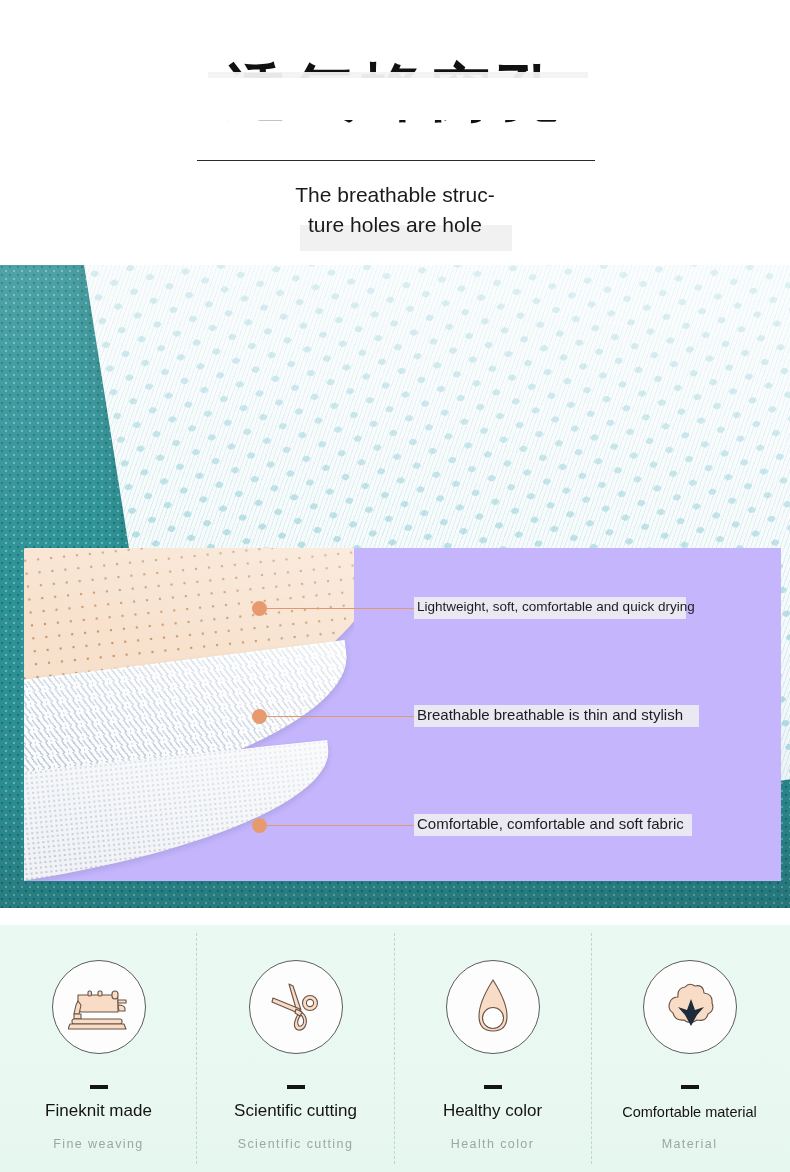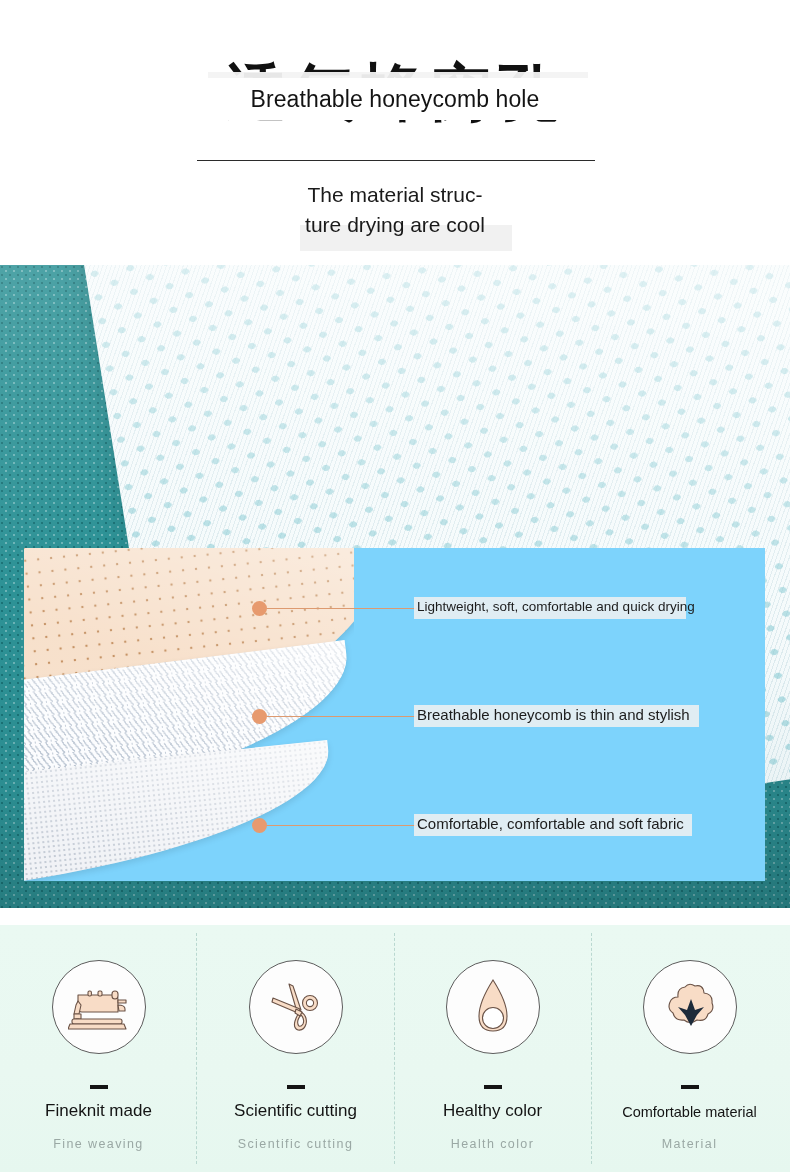--- a/index.html
+++ b/index.html
@@ -108,23 +108,24 @@
   }
   
   .photo-bottom-shade{
     position:absolute;left:0;bottom:0;width:790px;height:120px;
     background:linear-gradient(to bottom, rgba(0,0,0,0) 0%, rgba(0,0,0,0.10) 100%);
   }
 
   
   .card{
     position:absolute;left:24px;top:548px;width:741px;height:333px;
-    background:#7dd3fc;
+    background:#c4b5fd;
     z-index:9;
     overflow:hidden;
+    padding-left:16px;
   }
   .layers{
     position:absolute;left:0px;top:0px;width:330px;height:333px;
     overflow:hidden;
   }
   
   .layer-a{
     position:absolute;left:-60px;top:-46px;width:430px;height:250px;
     background-color:#f7dfc9;
     background-image:radial-gradient(circle at 4px 4px, rgba(186,128,76,0.85) 1.3px, transparent 1.6px);
@@ -238,26 +239,25 @@
 </head>
 <body>
 
 <div class="page">
 
   <div class="header">
     <div class="ghost-cjk">透气蜂窝孔</div>
     <div class="ghost-soft"></div>
     <div class="ghost-mask"></div>
     <div class="ghost-mask2"></div>
-    <div class="title-en">Breathable honeycomb hole</div>
     <div class="title-rule"></div>
     <div class="sub-ghost"></div>
     <div class="subtitle">
-      <div>The material struc-</div>
-      <div>ture drying are cool</div>
+      <div>The breathable struc-</div>
+      <div>ture holes are hole</div>
     </div>
   </div>
 
   <div class="photo">
     <div class="teal-mesh"></div>
     <div class="teal-shade"></div>
     <div class="sheet">
       <div class="sheet-light"></div>
     </div>
     <div class="photo-bottom-shade"></div>
@@ -281,21 +281,21 @@
       <div class="bullet-dot" style="left:228px;"></div>
       <div class="bullet-line" style="left:243px;width:150px;"></div>
       <div class="bullet-ghost" style="left:390px;width:272px;"></div>
       <div class="bullet-text" style="left:393px;">Lightweight, soft, comfortable and quick drying</div>
     </div>
 
     <div class="bullet-row" style="left:0;top:168px;width:741px;">
       <div class="bullet-dot" style="left:228px;"></div>
       <div class="bullet-line" style="left:243px;width:150px;"></div>
       <div class="bullet-ghost" style="left:390px;width:285px;"></div>
-      <div class="bullet-text" style="left:393px;font-size:15px;top:-10px;">Breathable honeycomb is thin and stylish</div>
+      <div class="bullet-text" style="left:393px;font-size:15px;top:-10px;">Breathable breathable is thin and stylish</div>
     </div>
 
     <div class="bullet-row" style="left:0;top:277px;width:741px;">
       <div class="bullet-dot" style="left:228px;"></div>
       <div class="bullet-line" style="left:243px;width:150px;"></div>
       <div class="bullet-ghost" style="left:390px;width:278px;"></div>
       <div class="bullet-text" style="left:393px;font-size:15px;top:-10px;">Comfortable, comfortable and soft fabric</div>
     </div>
   </div>
 

